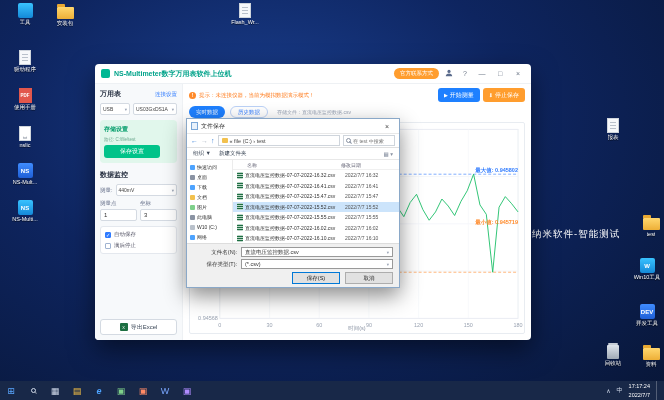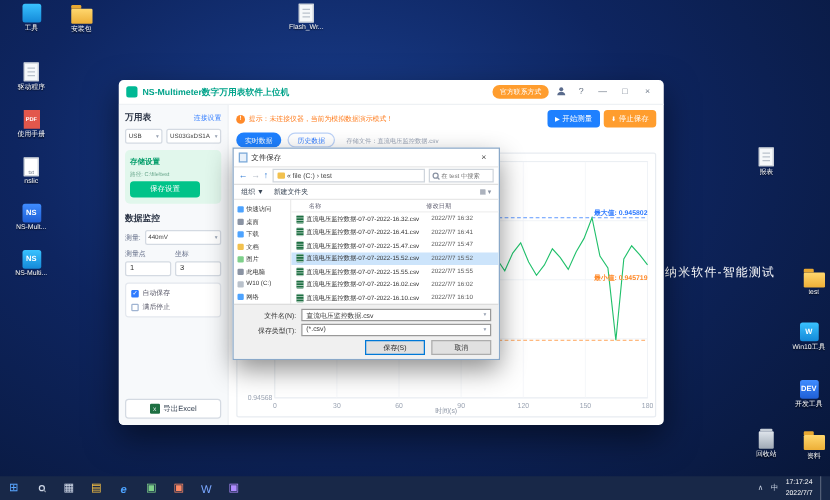--- a/index.html
+++ b/index.html
@@ -16,21 +16,21 @@
 .gl-doc{width:12px;height:15px;background:#f6f8fa;border:1px solid #cfd5dc;position:relative}
 .gl-doc::after{content:"";position:absolute;top:3px;left:2px;width:6px;height:1px;background:#b9c1cb;box-shadow:0 3px 0 #b9c1cb,0 6px 0 #b9c1cb}
 .gl-pdf{width:13px;height:15px;background:#e2574c;color:#fff;font-size:4.5px;font-weight:bold}
 .gl-app{width:15px;height:15px;background:linear-gradient(#3f8cff,#1f5fd6);border-radius:2px;color:#fff;font-size:6px;font-weight:bold}
 .gl-tool{width:15px;height:15px;background:linear-gradient(#39c2ff,#1489d8);border-radius:2px;color:#fff;font-size:6px;font-weight:bold}
 .gl-trash{width:12px;height:14px;background:linear-gradient(#dfe5ec,#9fa9b5);border-radius:1px;position:relative;margin-top:1px}
 .gl-trash::before{content:"";position:absolute;top:-2px;left:1px;right:1px;height:2px;background:#c6cdd6;border-radius:1px}
 .gl-txt{width:12px;height:15px;background:#fff;border:1px solid #cfd5dc;color:#6b7686;font-size:4px;display:flex;align-items:flex-end;justify-content:center}
 
 
-.brand{position:absolute;left:519px;top:212px;display:flex;align-items:center;gap:4px;z-index:1}
+.brand{position:absolute;left:519px;top:228px;display:flex;align-items:center;gap:4px;z-index:1}
 .brand-dot{width:9px;height:9px;border:1.5px solid #fff;border-radius:50%}
 .brand-text{color:#fff;font-size:9.5px;letter-spacing:1px}
 
 
 .appwin{position:absolute;left:95px;top:64px;width:436px;height:276px;background:#fff;border-radius:4px;box-shadow:0 10px 26px rgba(0,0,0,.5);z-index:10;display:flex;flex-direction:column;overflow:hidden}
 .app-titlebar{height:20px;flex:none;display:flex;align-items:center;padding:0 6px;gap:4px;border-bottom:1px solid #eef1f4}
 .app-logo{width:9px;height:9px;background:#00b894;border-radius:2px}
 .app-title{font-size:7px;color:#00a38a;font-weight:bold;white-space:nowrap}
 .contact-pill{margin-left:auto;background:#ff9d2e;color:#fff;font-size:5.5px;padding:2px 6px;border-radius:7px;cursor:pointer;white-space:nowrap}
 .tbar-ic{font-size:7px;color:#6b7686;width:12px;text-align:center;cursor:pointer}

